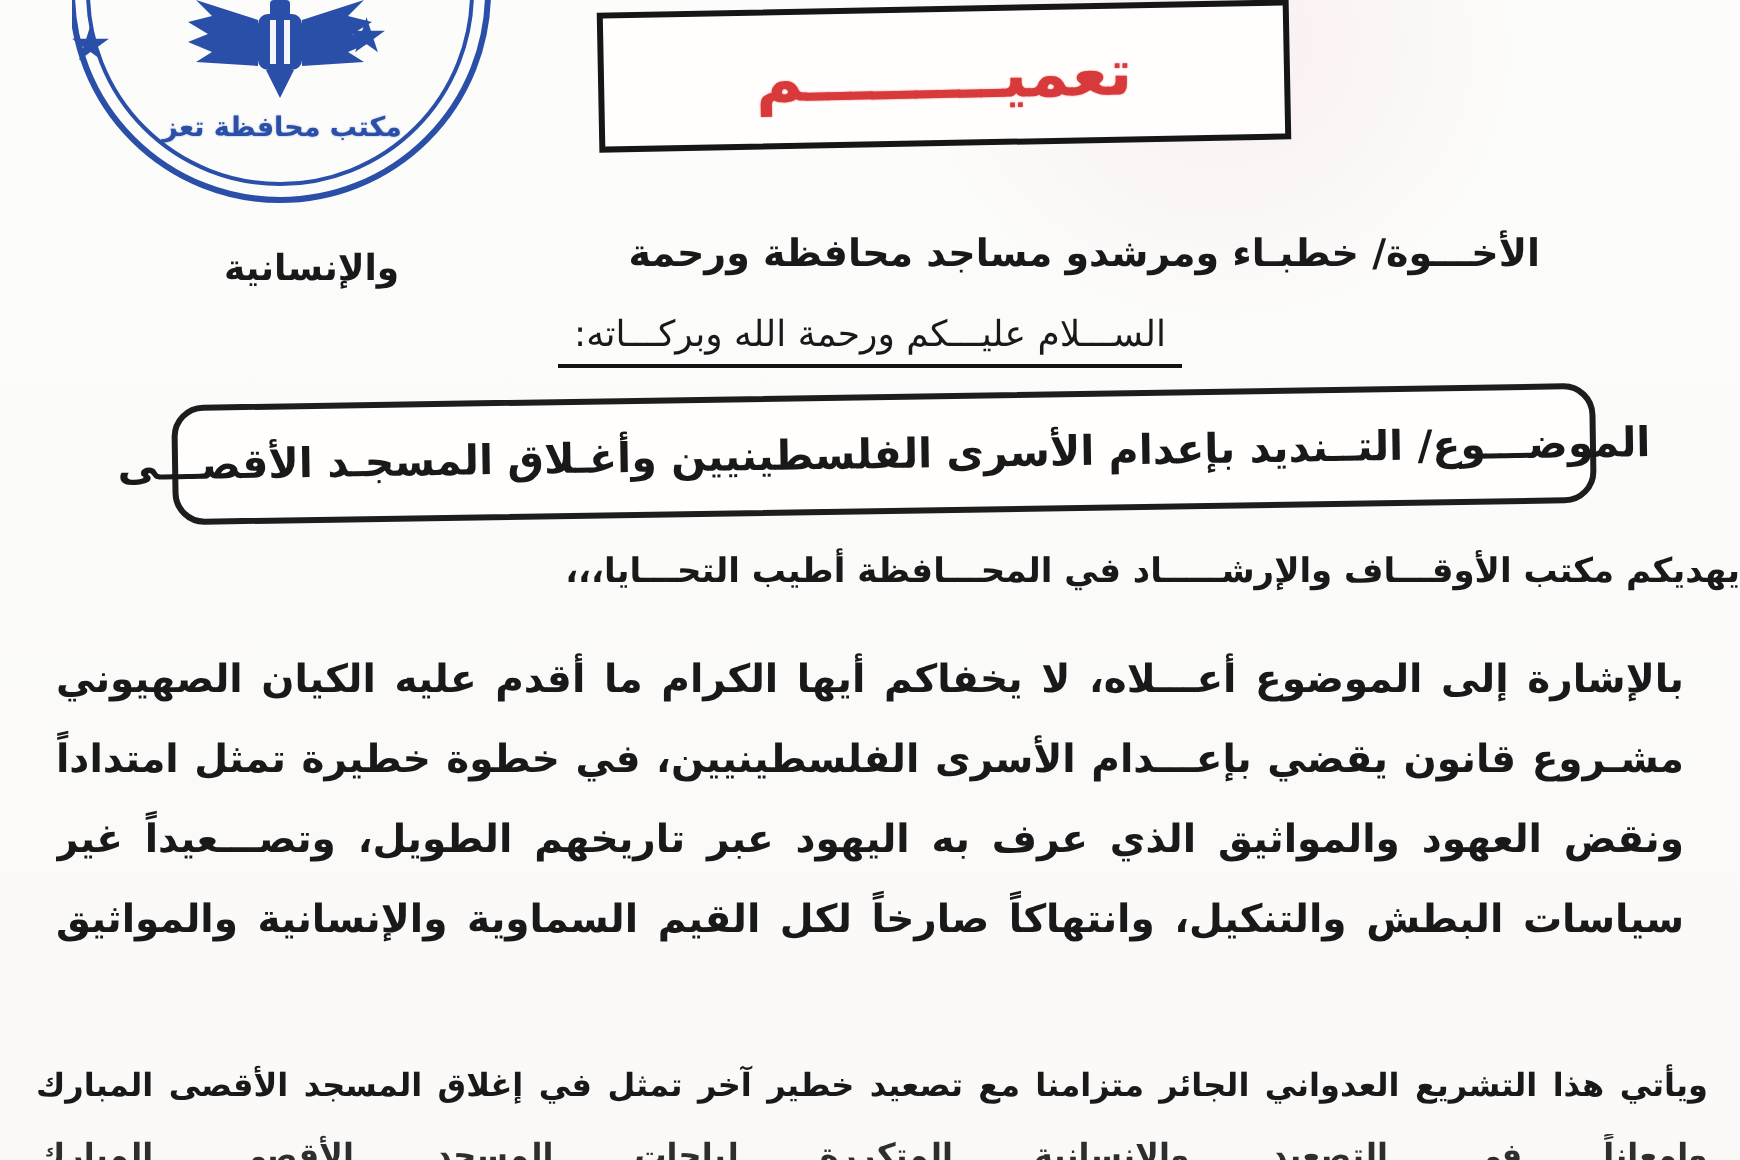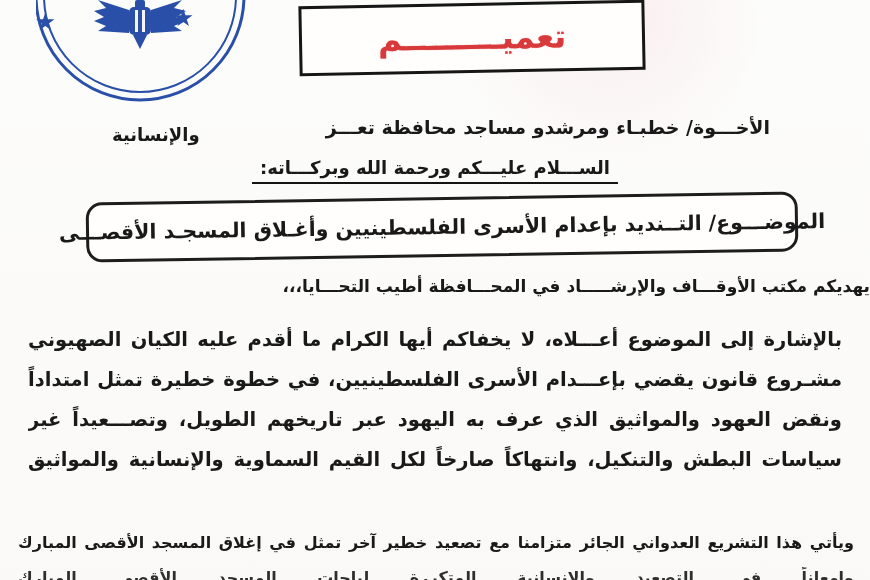--- a/index.html
+++ b/index.html
@@ -42,21 +42,21 @@
     position:absolute;right:100px;top:116px;font-size:19px;font-weight:bold;
     white-space:nowrap;
   }
   .honorific{
     position:absolute;left:112px;top:124px;font-size:18px;font-weight:bold;
     white-space:nowrap;
   }
   
   .greeting-row{position:absolute;left:0;right:0;top:157px;text-align:center;}
   .greeting{
-    display:inline-block;font-size:18px;font-weight:bold;
+    display:inline-block;font-size:18px;font-weight:normal;
     border-bottom:2px solid #141414;padding:0 8px 4px 8px;white-space:nowrap;
   }
   
   .subject-box{
     position:absolute;left:86px;top:197px;width:706px;height:54px;
     border:3px solid #1d1d1d;border-radius:16px;background:#fffefd;
     transform:rotate(-0.9deg);
     display:flex;align-items:center;justify-content:center;
   }
   .subject-text{
@@ -98,27 +98,28 @@
         <rect x="93" y="7" width="22" height="28" rx="5"></rect>
         <rect x="99" y="10" width="3" height="22" fill="#f5f6fb"></rect>
         <rect x="106" y="10" width="3" height="22" fill="#f5f6fb"></rect>
         <polygon points="93,10 62,0 70,8 58,11 68,17 58,21 70,26 62,31 93,33"></polygon>
         <polygon points="115,10 146,0 138,8 150,11 140,17 150,21 138,26 146,31 115,33"></polygon>
         <polygon points="97,35 104,49 111,35"></polygon>
       </g>
       <text x="20" y="30" font-size="24" fill="#2a4fa8">★</text>
       <text x="158" y="26" font-size="24" fill="#2a4fa8">★</text>
     </svg>
+    <div class="seal-line seal-line2">مكتب محافظة تعز</div>
   </div>
 
   <div class="banner">
     <span class="banner-title">تعميـــــــــم</span>
   </div>
 
-  <div class="addressee">الأخـــوة/ خطبـاء ومرشدو مساجد محافظة تعـــز</div>
+  <div class="addressee">الأخـــوة/ خطبـاء ومرشدو مساجد محافظة ورحمة</div>
   <div class="honorific">والإنسانية</div>
 
   <div class="greeting-row">
     <span class="greeting">الســـلام عليـــكم ورحمة الله وبركـــاته:</span>
   </div>
 
   <div class="subject-box">
     <span class="subject-text">الموضـــوع/ التــنديد بإعدام الأسرى الفلسطينيين وأغـلاق المسجـد الأقصـــى</span>
   </div>
 

